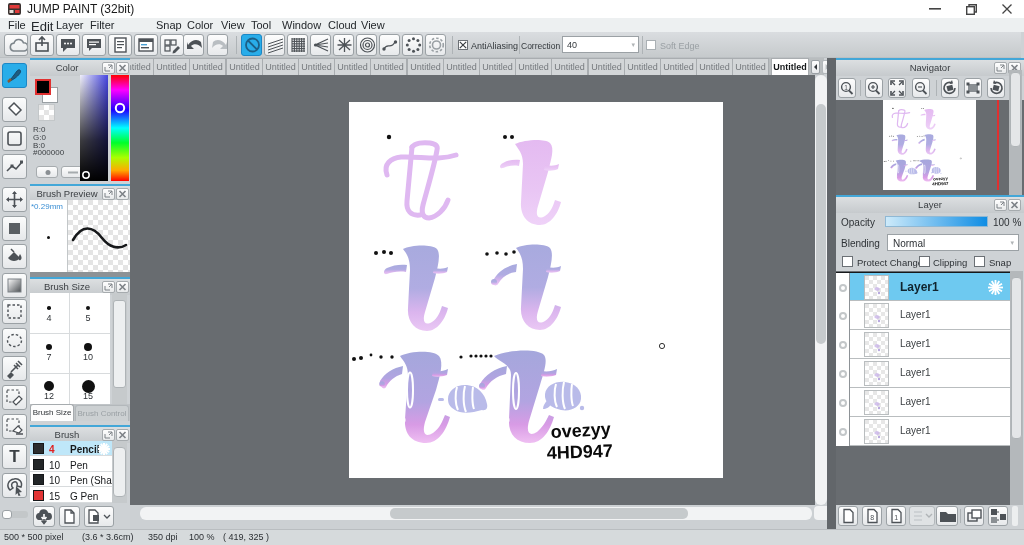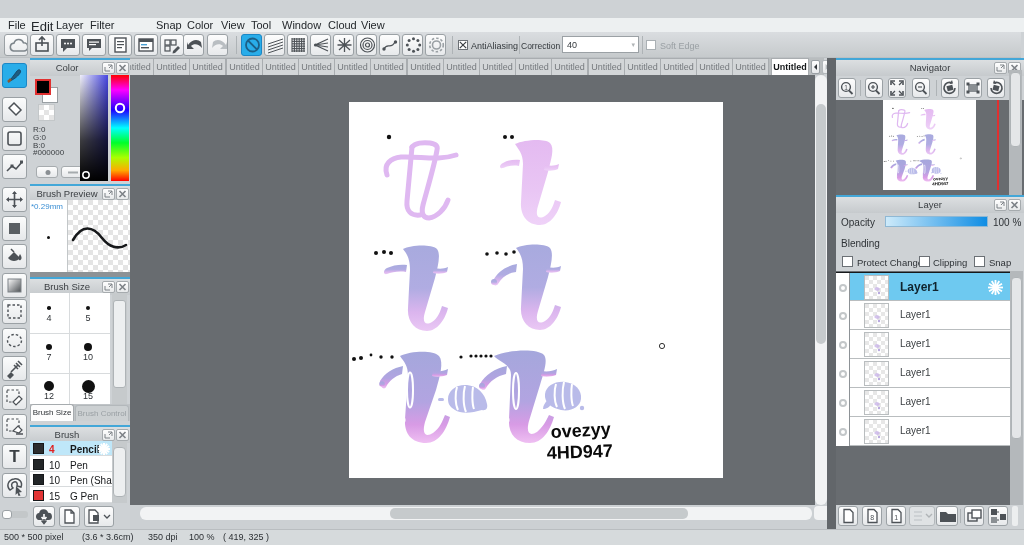--- a/index.html
+++ b/index.html
@@ -18,20 +18,39 @@
 .blueline{position:absolute;height:2px;background:#43a7d8;}
 .pico{position:absolute;width:13px;height:12px;background:linear-gradient(#fefefe,#e8eaeb);border:1px solid #a6abae;border-radius:2px;}
 .checker{background:repeating-conic-gradient(#ffffff 0% 25%, #e4e4e4 0% 50%) 0 0/10px 10px;}
 .checker6{background:repeating-conic-gradient(#ffffff 0% 25%, #e7e7e7 0% 50%) 0 0/8px 8px;}
 .tab{position:absolute;top:0;height:17px;background:#d3d6d8;border:1px solid #a9adb0;border-bottom:none;font-size:9px;color:#75797d;text-align:center;line-height:16px;}
 .tab.active{background:#ffffff;color:#15181a;font-weight:bold;}
 .lname{position:absolute;left:64px;top:8px;font-size:10px;color:#3c4043;}
 svg.abs{display:block}
 </style></head><body>
 <div id="app">
+<div class="abs" style="left:0;top:0;width:1024px;height:18px;background:#fff">
+      <svg class="abs" style="left:8px;top:3px" width="13" height="12" viewBox="0 0 13 12">
+        <rect width="13" height="12" rx="2" fill="#3a3230"></rect>
+        <rect x="1.5" y="2" width="10" height="3.5" fill="#e03a3a"></rect>
+        <rect x="1.5" y="7" width="4" height="3" fill="#e8e0da"></rect>
+        <rect x="7" y="7" width="4.5" height="3" fill="#e03a3a"></rect>
+      </svg>
+      <span class="abs" style="left:27px;top:2px;font-size:12px;color:#1a1a1a">JUMP PAINT (32bit)</span>
+      <svg class="abs" style="left:929px;top:8px" width="12" height="2" viewBox="0 0 12 2">
+        <rect width="12" height="1.6" fill="#444"></rect>
+      </svg>
+      <svg class="abs" style="left:966px;top:4px" width="11" height="11" viewBox="0 0 11 11">
+        <rect x="0.7" y="2.7" width="7.6" height="7.6" fill="none" stroke="#444" stroke-width="1.4"></rect>
+        <path d="M3 2.5 V0.7 H10.3 V8 H8.6" fill="none" stroke="#444" stroke-width="1.4"></path>
+      </svg>
+      <svg class="abs" style="left:1002px;top:4px" width="10" height="10" viewBox="0 0 10 10">
+        <path d="M0.5 0.5 L9.5 9.5 M9.5 0.5 L0.5 9.5" stroke="#444" stroke-width="1.3"></path>
+      </svg>
+    </div>
     <div class="abs" style="left:0;top:18px;width:1024px;height:14px;background:#edf0f1">
       <span class="abs" style="left:8px;top:1px;font-size:11px;color:#24282c">File</span>
       <span class="abs" style="left:31px;top:1px;font-size:13px;color:#24282c">Edit</span>
       <span class="abs" style="left:56px;top:1px;font-size:11px;color:#24282c">Layer</span>
       <span class="abs" style="left:90px;top:1px;font-size:11px;color:#24282c">Filter</span>
       <span class="abs" style="left:122px;top:15px;font-size:13px;color:#24282c">Select</span>
       <span class="abs" style="left:156px;top:1px;font-size:11px;color:#24282c">Snap</span>
       <span class="abs" style="left:187px;top:1px;font-size:11px;color:#24282c">Color</span>
       <span class="abs" style="left:221px;top:1px;font-size:11px;color:#24282c">View</span>
       <span class="abs" style="left:251px;top:1px;font-size:11px;color:#24282c">Tool</span>
@@ -703,20 +722,24 @@
     </div>
     <div class="pico" style="left:1008px;top:199px">
       <svg width="11" height="10" viewBox="0 0 11 10" style="display:block">
         <path d="M2.5 2 l6 6 M8.5 2 l-6 6" stroke="#7d8287" stroke-width="1.6" fill="none"></path>
       </svg>
     </div>
     <span class="abs" style="left:841px;top:217px;font-size:10px;color:#2e3236">Opacity</span>
     <div class="abs" style="left:885px;top:216px;width:103px;height:11px;background:linear-gradient(to right,#cdeafa,#0f8de4);border:1px solid #8fb8d4"></div>
     <span class="abs" style="left:993px;top:217px;font-size:10px;color:#2e3236">100 %</span>
     <span class="abs" style="left:841px;top:238px;font-size:10px;color:#2e3236">Blending</span>
+    <div class="abs" style="left:887px;top:234px;width:132px;height:17px;background:#fff;border:1px solid #9ba1a5">
+      <span class="abs" style="left:5px;top:3px;font-size:10px;color:#2e3236">Normal</span>
+      <span class="abs" style="right:4px;top:4px;font-size:7px;color:#b0b4b7">▾</span>
+    </div>
     <div class="abs" style="left:842px;top:256px;width:11px;height:11px;background:#fff;border:1px solid #6b7075"></div>
     <span class="abs" style="left:857px;top:257px;font-size:9.5px;color:#2e3236">Protect Change</span>
     <div class="abs" style="left:919px;top:256px;width:11px;height:11px;background:#fff;border:1px solid #6b7075"></div>
     <span class="abs" style="left:933px;top:257px;font-size:9.5px;color:#2e3236">Clipping</span>
     <div class="abs" style="left:974px;top:256px;width:11px;height:11px;background:#fff;border:1px solid #6b7075"></div>
     <span class="abs" style="left:989px;top:257px;font-size:9.5px;color:#2e3236">Snap</span>
     <div class="abs" style="left:836px;top:271px;width:174px;height:234px;background:#686c70"></div>
     <div class="abs" style="left:836px;top:272px;width:174px;height:29px;background:#6ec9f0;border-bottom:1px solid #b9bdbf;border-top:1px solid #16181a">
       <div class="abs" style="left:0;top:0;width:14px;height:29px;background:#fff;border-right:1px solid #8d9296"></div>
       <div class="abs" style="left:3px;top:11px;width:8px;height:8px;border:2px solid #c3c7c9;border-radius:50%"></div>

